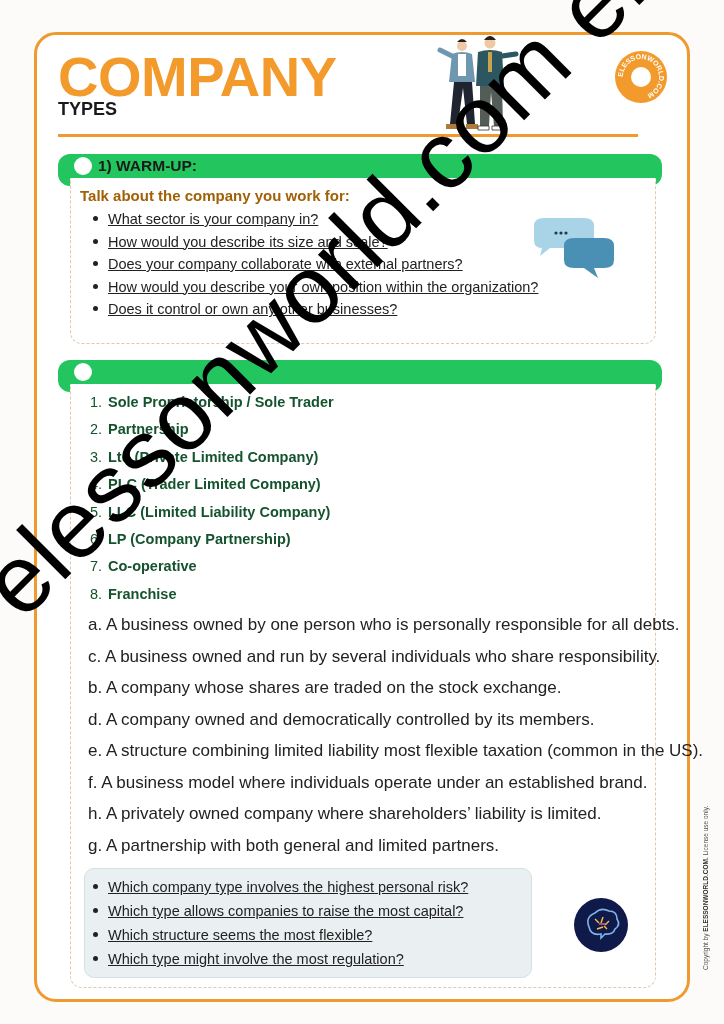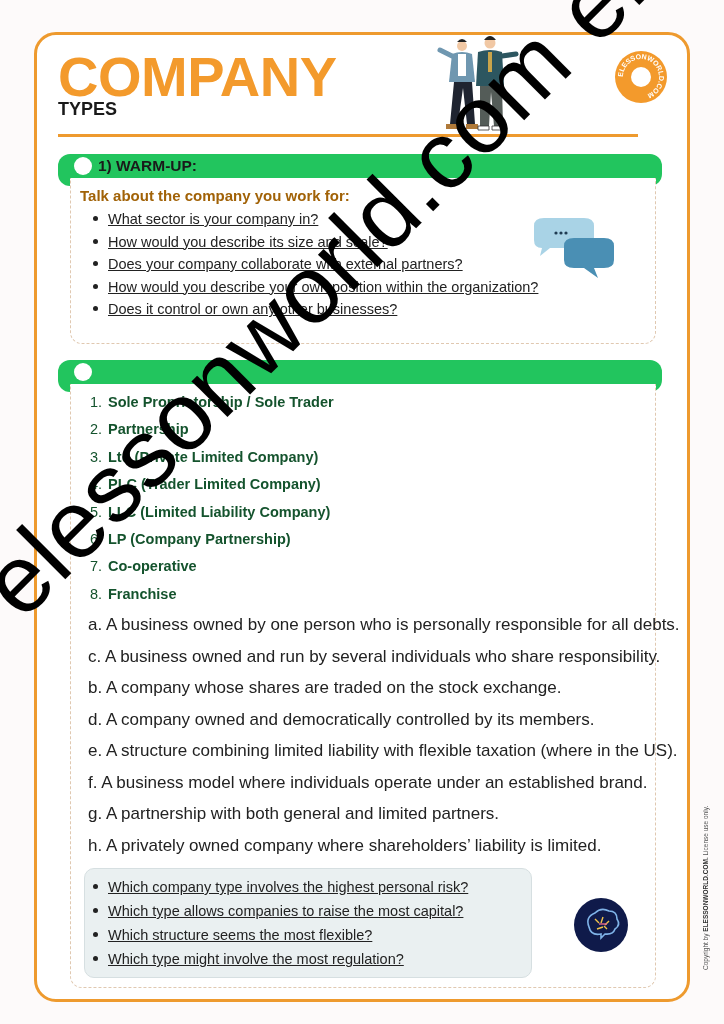--- a/index.html
+++ b/index.html
@@ -170,24 +170,24 @@
   <li><span class="num">6.</span><span class="name">LP (Company Partnership)</span></li>
   <li><span class="num">7.</span><span class="name">Co-operative</span></li>
   <li><span class="num">8.</span><span class="name">Franchise</span></li>
 </ol>
 
 <ul class="defs">
   <li>a. A business owned by one person who is personally responsible for all debts.</li>
   <li>c. A business owned and run by several individuals who share responsibility.</li>
   <li>b. A company whose shares are traded on the stock exchange.</li>
   <li>d. A company owned and democratically controlled by its members.</li>
-  <li>e. A structure combining limited liability with flexible taxation (where in the US).</li>
+  <li>e. A structure combining limited liability most flexible taxation (common in the US).</li>
   <li>f. A business model where individuals operate under an established brand.</li>
+  <li>h. A privately owned company where shareholders’ liability is limited.</li>
   <li>g. A partnership with both general and limited partners.</li>
-  <li>h. A privately owned company where shareholders’ liability is limited.</li>
 </ul>
 
 <div class="qbox"></div>
 <ul class="bullets q-list">
   <li>Which company type involves the highest personal risk?</li>
   <li>Which type allows companies to raise the most capital?</li>
   <li>Which structure seems the most flexible?</li>
   <li>Which type might involve the most regulation?</li>
 </ul>
 

